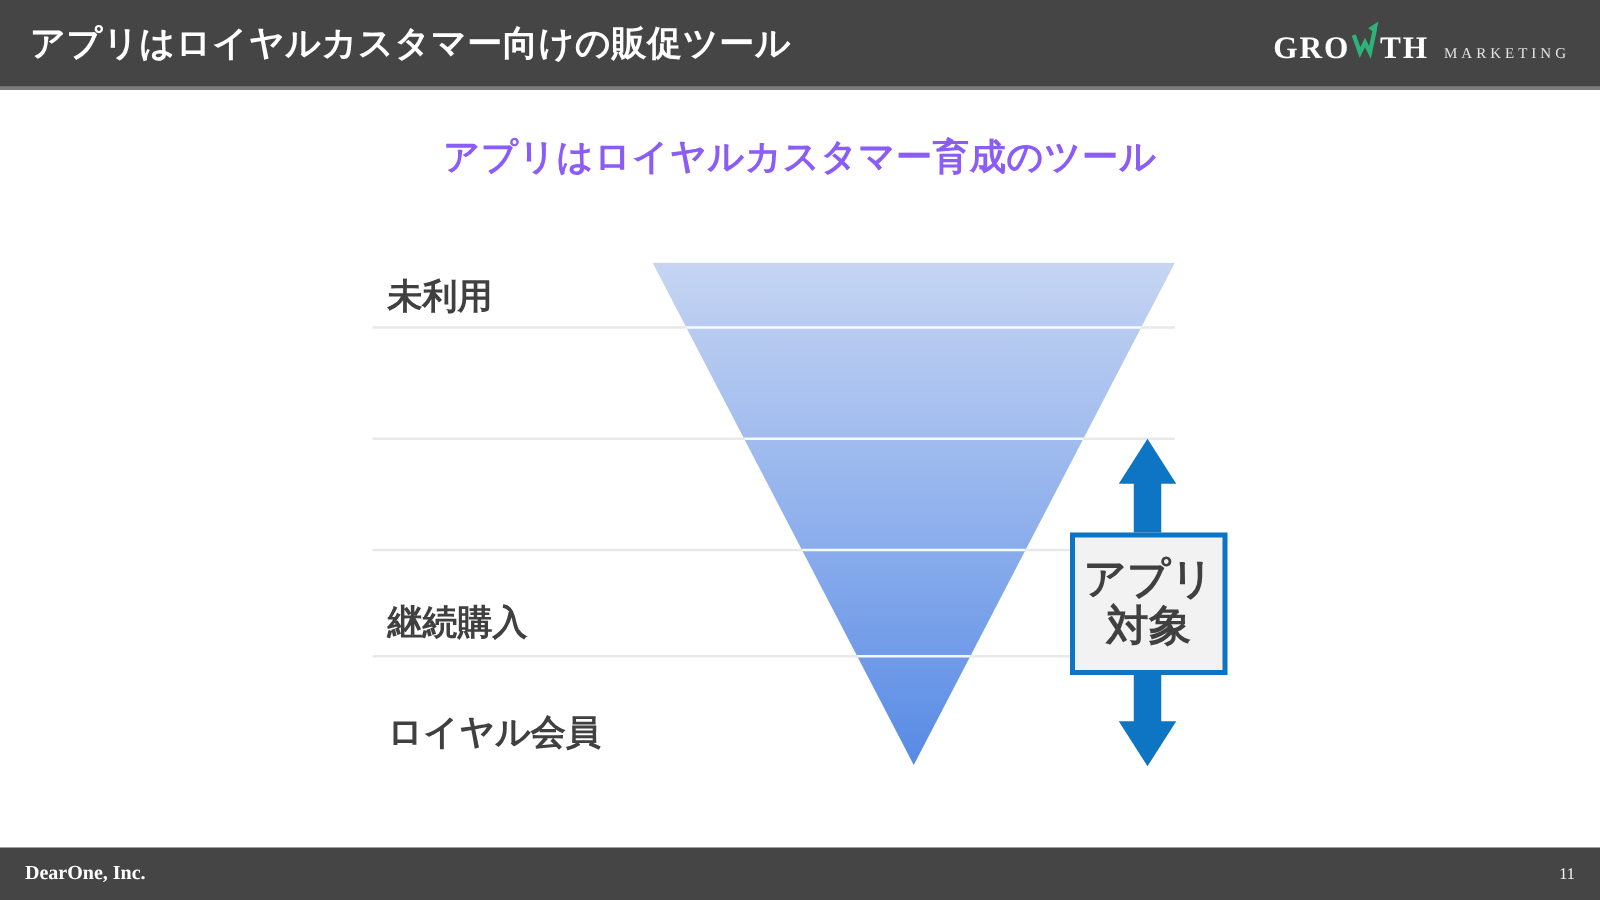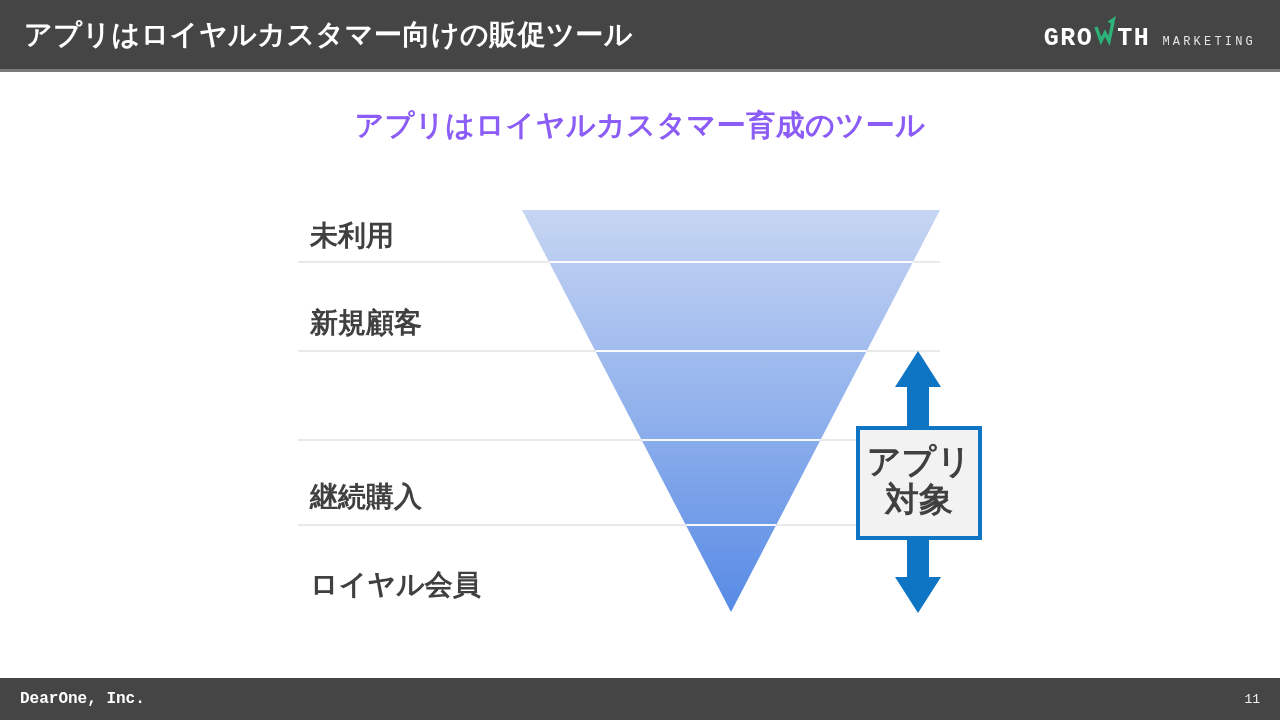--- a/index.html
+++ b/index.html
@@ -1,19 +1,19 @@
 <!DOCTYPE html>
 <html><head>
 <meta charset="utf-8">
 <style>
   html,body { margin:0; padding:0; background:#ffffff; }
   .slide {
     position:relative; width:1280px; height:720px; overflow:hidden;
     background:#ffffff;
-    font-family:Liberation Mono, monospace;
+    font-family:Liberation Serif, serif;
   }
 
   
   .header {
     position:absolute; top:0; left:0; width:1280px; height:72px;
     background:#454545; border-bottom:3px solid #7c7c7c;
     box-sizing:content-box;
     display:flex; align-items:center; justify-content:space-between;
     padding:0 24px; box-sizing:border-box;
   }
@@ -115,21 +115,20 @@
   </div>
 
   <div class="main-title">アプリはロイヤルカスタマー育成のツール</div>
 
   <div class="divider divider-0"></div>
   <div class="divider divider-1"></div>
   <div class="divider divider-2"></div>
   <div class="divider divider-3"></div>
 
   <div class="stage-label stage-0">未利用</div>
-  <div class="stage-label stage-1">新規顧客</div>
   <div class="stage-label stage-3">継続購入</div>
   <div class="stage-label stage-4">ロイヤル会員</div>
 
   <div class="funnel">
     <div class="funnel-gap gap-0"></div>
     <div class="funnel-gap gap-1"></div>
     <div class="funnel-gap gap-2"></div>
     <div class="funnel-gap gap-3"></div>
   </div>
 

